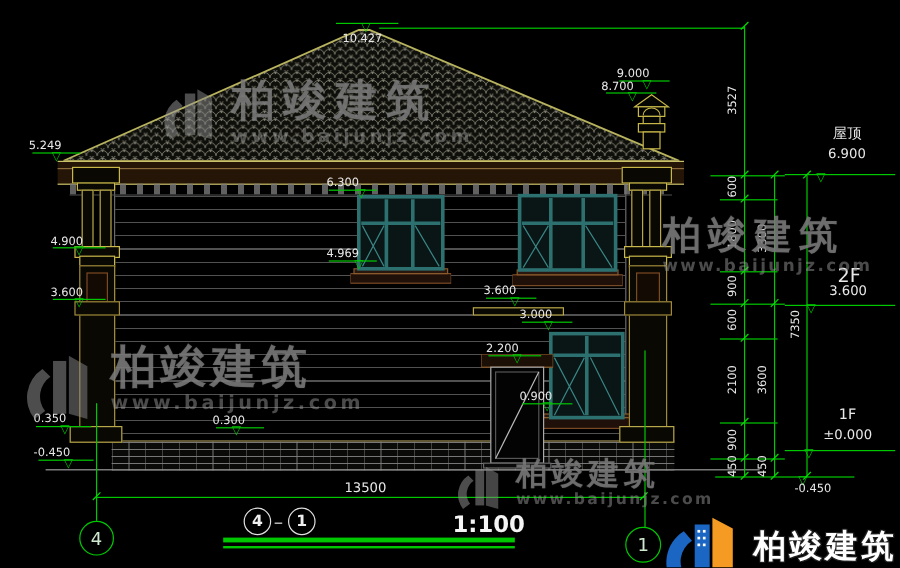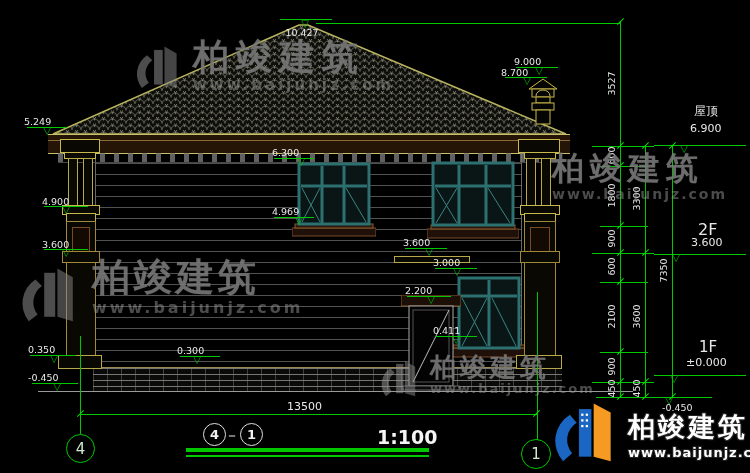--- a/index.html
+++ b/index.html
@@ -14,21 +14,21 @@
   
   .gl{position:absolute;background:#00c800;z-index:38;}
   
   .tri{position:absolute;color:#00c800;font-size:10px;line-height:9px;width:16px;text-align:center;z-index:39;}
   
   .tick{position:absolute;width:9px;height:1px;background:#00e000;transform:rotate(-45deg);z-index:39;}
   
   .bub{position:absolute;border:1px solid #00c800;border-radius:50%;color:#cfe8cf;
        font:15px "DejaVu Sans",sans-serif;display:flex;align-items:center;justify-content:center;z-index:40;}
   
-  .wm{position:absolute;display:flex;align-items:flex-start;gap:6px;z-index:50;pointer-events:none;}
+  .wm{position:absolute;display:flex;align-items:flex-start;gap:6px;z-index:50;pointer-events:none;margin-top:28px;}
   .wmtxt{color:rgba(160,160,160,0.55);font-weight:bold;line-height:1.05;white-space:nowrap;
          text-shadow:0 0 1px rgba(60,60,60,.8);}
   .wmurl{color:rgba(150,150,150,0.5);font-weight:bold;letter-spacing:1px;white-space:nowrap;}
   .siding{position:absolute;background:
       repeating-linear-gradient(180deg, rgba(90,90,90,.9) 0 1px, transparent 1px 11px);z-index:5;}
   .win{position:absolute;z-index:12;}
   .colpart{position:absolute;border:1px solid #c8b84a;background:#0a0803;z-index:14;}
   .title-num{position:absolute;border:1.5px solid #e0e0e0;border-radius:50%;color:#efefef;
        font:bold 13px "DejaVu Sans",sans-serif;display:flex;align-items:center;justify-content:center;z-index:60;}
 </style>
@@ -166,21 +166,21 @@
 
   <div class="t" style="left:403px;top:237px;">3.600</div>
   <div class="gl" style="left:405px;top:248px;width:42px;height:1px;"></div>
   <div class="tri" style="left:421px;top:247px;">▽</div>
   <div class="t" style="left:433px;top:257px;">3.000</div>
   <div class="gl" style="left:435px;top:268px;width:42px;height:1px;"></div>
   <div class="tri" style="left:449px;top:267px;">▽</div>
   <div class="t" style="left:405px;top:285px;">2.200</div>
   <div class="gl" style="left:407px;top:296px;width:44px;height:1px;"></div>
   <div class="tri" style="left:423px;top:295px;">▽</div>
-  <div class="t" style="left:433px;top:325px;">0.411</div>
+  <div class="t" style="left:433px;top:325px;">0.900</div>
   <div class="gl" style="left:435px;top:336px;width:42px;height:1px;"></div>
   <div class="tri" style="left:448px;top:335px;">▽</div>
 
   <div class="t" style="left:28px;top:344px;">0.350</div>
   <div class="gl" style="left:30px;top:355px;width:46px;height:1px;"></div>
   <div class="tri" style="left:46px;top:354px;">▽</div>
   <div class="t" style="left:177px;top:345px;">0.300</div>
   <div class="gl" style="left:180px;top:356px;width:40px;height:1px;"></div>
   <div class="tri" style="left:189px;top:355px;">▽</div>
   <div class="t" style="left:28px;top:372px;">-0.450</div>
@@ -190,21 +190,21 @@
   <div class="t" style="left:694px;top:103px;font-size:12px;">屋顶</div>
   <div class="t" style="left:690px;top:122px;font-size:11px;">6.900</div>
   <div class="gl" style="left:654px;top:145px;width:92px;height:1px;"></div>
   <div class="tri" style="left:676px;top:144px;">▽</div>
 
   <div class="t" style="left:698px;top:220px;font-size:16px;">2F</div>
   <div class="t" style="left:691px;top:236px;font-size:11px;">3.600</div>
   <div class="gl" style="left:654px;top:254px;width:92px;height:1px;"></div>
   <div class="tri" style="left:668px;top:253px;">▽</div>
 
-  <div class="t" style="left:699px;top:338px;font-size:15px;">1F</div>
+  <div class="t" style="left:699px;top:338px;font-size:12px;">1F</div>
   <div class="t" style="left:686px;top:356px;font-size:11px;">±0.000</div>
   <div class="gl" style="left:654px;top:375px;width:92px;height:1px;"></div>
   <div class="tri" style="left:666px;top:374px;">▽</div>
 
   <div class="gl" style="left:648px;top:397px;width:64px;height:1px;"></div>
   <div class="tri" style="left:661px;top:396px;">▽</div>
   <div class="t" style="left:662px;top:402px;">-0.450</div>
 
   <div class="gl" style="left:620px;top:22px;width:1px;height:375px;"></div>
   <div class="gl" style="left:645px;top:146px;width:1px;height:251px;"></div>

